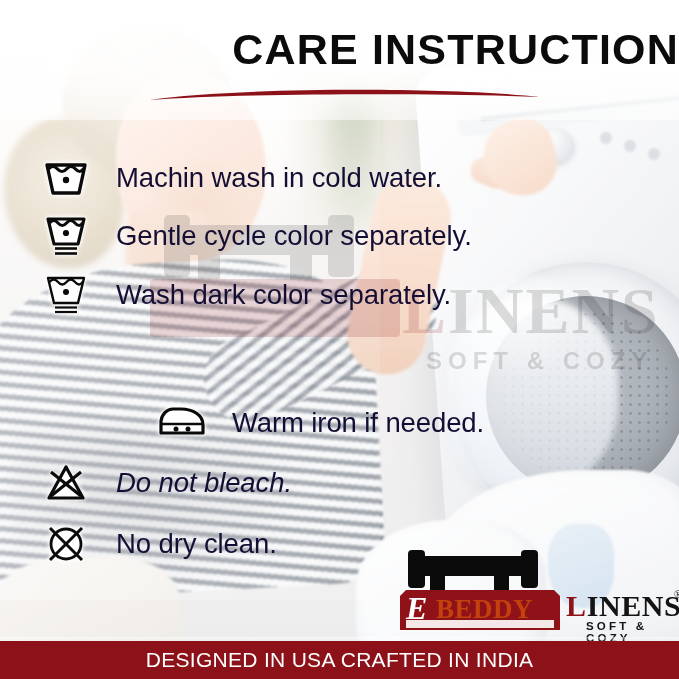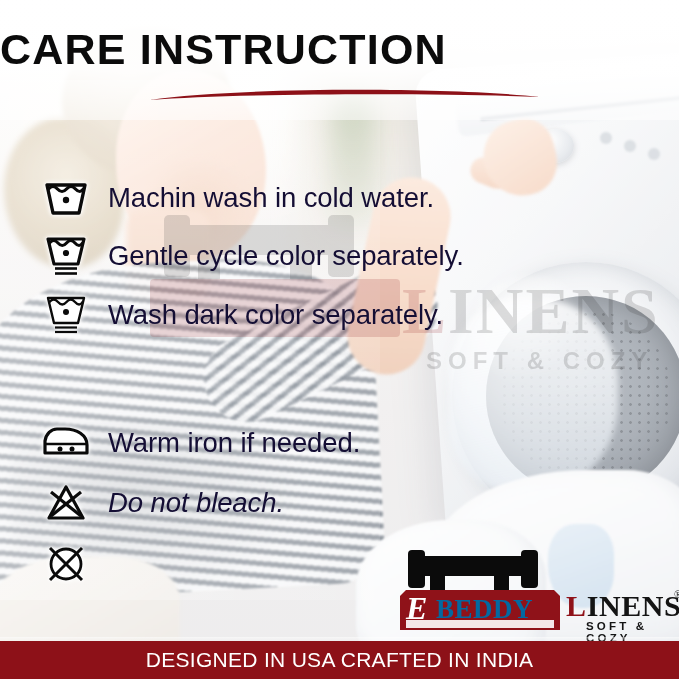--- a/index.html
+++ b/index.html
@@ -232,36 +232,36 @@
   .wm-lin .lred { color:#8d1118; }
   .wm-sc {
     position:absolute; left:276px; top:132px;
     font-family:"Liberation Sans", sans-serif; font-weight:700; font-size:24px;
     letter-spacing:6px; color:#2a2a2a; white-space:nowrap;
   }
 
   
   .title {
     position:absolute; left:0; top:25px; width:679px;
-    text-align:left;
+    text-align:right;
     font-family:"Liberation Sans", sans-serif;
     font-weight:700;
     font-size:43px;
     letter-spacing:1.2px;
     color:#0b0b0b;
   }
   .swoosh {
     position:absolute; left:150px; top:88px; width:390px; height:14px;
   }
 
   
   .care-list { position:absolute; left:0; top:0; width:679px; height:679px; }
   .care-row {
     position:absolute; left:40px; width:560px; height:46px;
-    display:flex; align-items:center; gap:16px;margin-top:20px;
+    display:flex; align-items:center; gap:24px;
   }
   .care-icon { width:52px; height:44px; flex:0 0 52px; display:flex; align-items:center; justify-content:center; }
   .care-icon svg { display:block; filter: drop-shadow(0 0 2.4px rgba(255,255,255,.95)) drop-shadow(0 0 1.2px rgba(255,255,255,.9)); }
   .care-text {
     font-family:"Liberation Sans", sans-serif;
     font-size:27.5px;
     color:#140e34;
     white-space:nowrap;
     letter-spacing:-.1px;
   }
@@ -285,21 +285,21 @@
     position:absolute; left:6px; top:72px; width:148px; height:8px; background:#ffffff; opacity:.9;
   }
   .logo-e {
     position:absolute; left:6px; top:44px;
     font-family:"Liberation Serif", serif; font-style:italic; font-weight:700;
     font-size:32px; color:#ffffff; line-height:1;
   }
   .logo-beddy {
     position:absolute; left:36px; top:48px;
     font-family:"Liberation Serif", serif; font-weight:700;
-    font-size:27px; color:#0369a1; letter-spacing:.5px; line-height:1;
+    font-size:27px; color:#c2410c; letter-spacing:.5px; line-height:1;
   }
   .logo-linens {
     position:absolute; left:166px; top:43px;
     font-family:"Liberation Serif", serif; font-weight:700;
     font-size:30px; color:#141414; letter-spacing:.6px; line-height:1;
   }
   .logo-linens .lred { color:#8f1219; }
   .logo-reg {
     position:absolute; left:274px; top:40px;
     font-size:11px; color:#141414; font-family:"Liberation Serif", serif;
@@ -424,21 +424,21 @@
           <path d="M6.5 9 q4.2 -5 8.5 0 t8.5 0 t8.5 0 t7.5 0" fill="none" stroke="#0a0a0a" stroke-width="2.3" stroke-linecap="round"></path>
           <circle cx="23" cy="19" r="3" fill="#0a0a0a"></circle>
           <line x1="12" y1="34.5" x2="34" y2="34.5" stroke="#0a0a0a" stroke-width="2.2"></line>
           <line x1="12" y1="39" x2="34" y2="39" stroke="#0a0a0a" stroke-width="2.2"></line>
         </svg>
       </span>
       <span class="care-text">Wash dark color separately.</span>
     </div>
 
 
-    <div class="care-row" style="top:400px;">
+    <div class="care-row" style="top:400px;justify-content:center;">
       <span class="care-icon">
         <svg width="50" height="36" viewBox="0 0 50 36">
           <path d="M4 28 L46 28 L46 20 C46 10 36 4 24 4 L16 4 C10 4 5 9 4 16 Z" fill="#fff" stroke="#0a0a0a" stroke-width="3.2" stroke-linejoin="round"></path>
           <line x1="5" y1="19" x2="46" y2="19" stroke="#0a0a0a" stroke-width="2.6"></line>
           <circle cx="19" cy="24" r="2.5" fill="#0a0a0a"></circle>
           <circle cx="31" cy="24" r="2.5" fill="#0a0a0a"></circle>
         </svg>
       </span>
       <span class="care-text">Warm iron if needed.</span>
     </div>
@@ -455,20 +455,21 @@
     </div>
 
     <div class="care-row" style="top:521px;">
       <span class="care-icon">
         <svg width="44" height="42" viewBox="0 0 44 42">
           <circle cx="22" cy="21" r="15" fill="#fff" stroke="#0a0a0a" stroke-width="2.8"></circle>
           <line x1="6" y1="5" x2="38" y2="37" stroke="#0a0a0a" stroke-width="3"></line>
           <line x1="38" y1="5" x2="6" y2="37" stroke="#0a0a0a" stroke-width="3"></line>
         </svg>
       </span>
+      <span class="care-text">No dry clean.</span>
     </div>
 
   </div>
 
   <div class="logo">
     <div class="logo-bed">
       <div class="bar hb"></div>
         <div class="bar fb"></div>
       <div class="bar mt"></div>
         <div class="bar lg1"></div>

